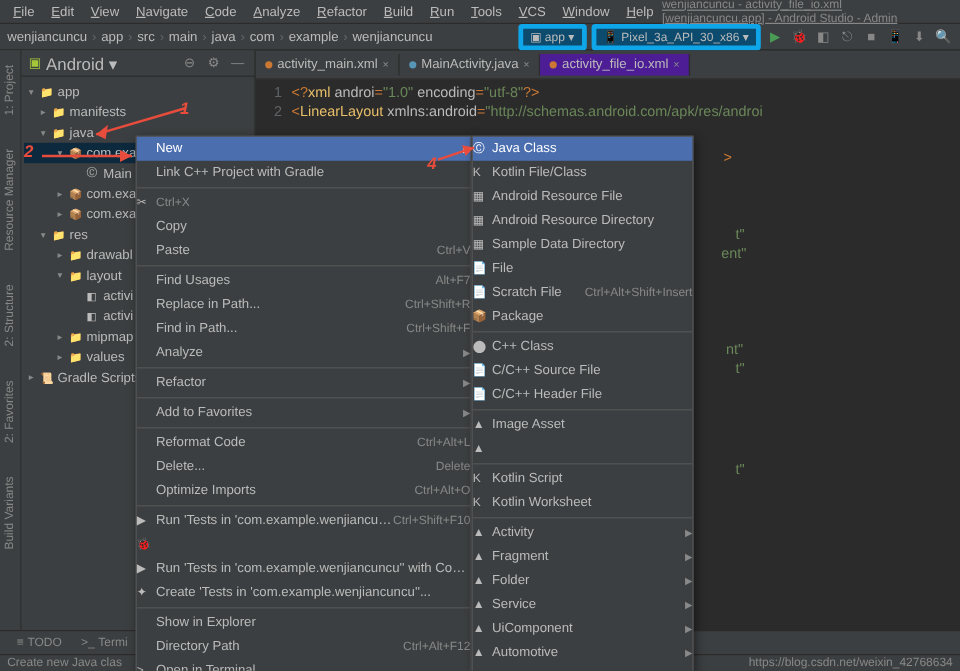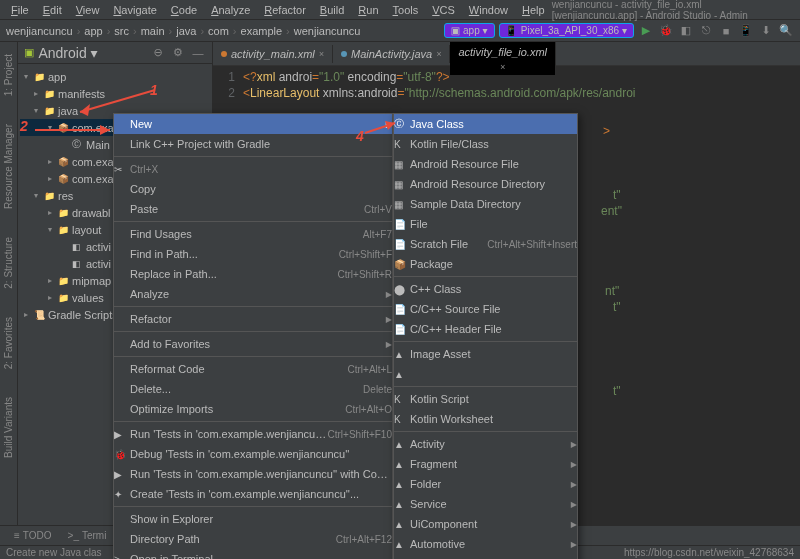--- a/index.html
+++ b/index.html
@@ -1,45 +1,45 @@
 <!DOCTYPE html>
 <html><head>
 <meta charset="utf-8">
 <style>
 * { margin: 0; padding: 0; box-sizing: border-box; font-family: "Segoe UI", Arial, sans-serif; }
 body { width: 800px; height: 559px; background: #3c3f41; color: #bbbbbb; font-size: 11px; overflow: hidden; position: relative; }
 .menubar { height: 20px; background: #3c3f41; display: flex; align-items: center; padding: 0 4px; border-bottom: 1px solid #2b2b2b; }
 .menubar-item { padding: 2px 7px; color: #bbbbbb; cursor: pointer; }
 .menubar-item u { text-decoration: underline; }
-.title-right { margin-left: auto; color: #888; font-size: 10px; padding-right: 6px; }
+.title-right { margin-left: auto; color: #888; font-size: 10px; padding-right: 6px; text-decoration: underline; }
 .navbar { height: 22px; background: #3c3f41; display: flex; align-items: center; padding: 0 6px; border-bottom: 1px solid #2b2b2b; gap: 12px; }
 .breadcrumb { display: flex; align-items: center; gap: 4px; }
 .breadcrumb-item { color: #bbbbbb; }
 .sep { color: #666; }
 .nav-right { margin-left: auto; display: flex; align-items: center; gap: 4px; }
-.run-cfg { background: #6d28d9; border: 1px solid #0ea5e9; padding: 1px 6px; border-radius: 3px; color: #bbb; font-size: 10px; }
+.run-cfg { background: #0c4a6e; border: 4px solid #0ea5e9; padding: 1px 6px; border-radius: 3px; color: #bbb; font-size: 10px; }
 .icon-btn { width: 16px; height: 16px; display: inline-flex; align-items: center; justify-content: center; color: #888; }
 .icon-btn.play { color: #499c54; }
 .main { display: flex; height: 495px; }
 .sidebar-left { width: 18px; background: #3c3f41; border-right: 1px solid #2b2b2b; display: flex; flex-direction: column; align-items: center; padding-top: 8px; gap: 20px; }
 .sidebar-tab { writing-mode: vertical-rl; transform: rotate(180deg); font-size: 10px; color: #888; padding: 4px 1px; cursor: pointer; }
 .project-panel { width: 195px; background: #3c3f41; border-right: 1px solid #2b2b2b; }
 .panel-header { height: 22px; display: flex; align-items: center; padding: 0 6px; border-bottom: 1px solid #2b2b2b; }
 .panel-header .sel { color: #bbb; font-size: 14px; }
 .panel-header .acts { margin-left: auto; display: flex; gap: 4px; }
 .tree { padding: 4px 2px; font-size: 11px; }
 .tree-row { display: flex; align-items: center; height: 17px; padding-left: 4px; white-space: nowrap; overflow: hidden; }
 .tree-row.selected { background: #0d293e; }
 .indent-1 { padding-left: 14px; } .indent-2 { padding-left: 28px; } .indent-3 { padding-left: 42px; }
 .tree-row .exp { width: 10px; color: #888; font-size: 8px; }
 .tree-row .node-icon { width: 14px; font-size: 9px; }
 .editor-area { flex: 1; background: #2b2b2b; display: flex; flex-direction: column; position: relative; overflow: hidden; }
-.tabs { height: 24px; display: flex; align-items: center; border-bottom: 1px solid #323232; background: #3c3f41; font-style: italic; }
+.tabs { height: 24px; display: flex; align-items: center; border-bottom: 1px solid #323232; background: #3c3f41; }
 .tab { padding: 3px 8px; display: flex; align-items: center; gap: 4px; font-size: 11px; color: #bbb; border-right: 1px solid #2b2b2b; }
-.tab.active { background: #000000; flex-direction: column; }
+.tab.active { background: #4c1d95; }
 .tab .dot { width: 6px; height: 6px; border-radius: 50%; background: #5896b6; }
 .tab .dot.orange { background: #cc7832; }
 .tab .close { color: #888; font-size: 9px; }
 .code { font-family: "Consolas", monospace; font-size: 12px; padding: 4px 0; position: relative; }
 .code-line { display: flex; height: 16px; }
 .gutter { width: 30px; text-align: right; color: #606366; padding-right: 8px; }
 .code-text { white-space: pre; }
 .c-tag { color: #e8bf6a; } .c-attr { color: #bababa; } .c-str { color: #6a8759; } .c-punc { color: #cc7832; }
 .context-menu { position: absolute; background: #3c3f41; border: 1px solid #555; box-shadow: 2px 2px 8px rgba(0,0,0,0.5); z-index: 100; font-size: 11px; }
 .menu1 { left: 113px; top: 113px; width: 280px; }
@@ -296,27 +296,27 @@
       <span class="mi-shortcut">Ctrl+V</span>
     </div>
     <div class="menu-sep"></div>
     <div class="menu-item">
       <span class="mi-icon"></span>
       <span class="mi-label">Find Usages</span>
       <span class="mi-shortcut">Alt+F7</span>
     </div>
     <div class="menu-item">
       <span class="mi-icon"></span>
+      <span class="mi-label">Replace in Path...</span>
+      <span class="mi-shortcut">Ctrl+Shift+R</span>
+    </div>
+    <div class="menu-item">
+      <span class="mi-icon"></span>
       <span class="mi-label">Find in Path...</span>
       <span class="mi-shortcut">Ctrl+Shift+F</span>
-    </div>
-    <div class="menu-item">
-      <span class="mi-icon"></span>
-      <span class="mi-label">Replace in Path...</span>
-      <span class="mi-shortcut">Ctrl+Shift+R</span>
     </div>
     <div class="menu-item">
       <span class="mi-icon"></span>
       <span class="mi-label">Analyze</span>
       <span class="mi-arrow">▶</span>
     </div>
     <div class="menu-sep"></div>
     <div class="menu-item">
       <span class="mi-icon"></span>
       <span class="mi-label">Refactor</span>
@@ -345,21 +345,20 @@
       <span class="mi-shortcut">Ctrl+Alt+O</span>
     </div>
     <div class="menu-sep"></div>
     <div class="menu-item">
       <span class="mi-icon">▶</span>
       <span class="mi-label">Run 'Tests in 'com.example.wenjiancuncu''</span>
       <span class="mi-shortcut">Ctrl+Shift+F10</span>
     </div>
     <div class="menu-item">
       <span class="mi-icon">🐞</span>
-      <span class="mi-label">Debug 'Tests in 'com.example.wenjiancuncu''</span>
     </div>
     <div class="menu-item">
       <span class="mi-icon">▶</span>
       <span class="mi-label">Run 'Tests in 'com.example.wenjiancuncu'' with Coverage</span>
     </div>
     <div class="menu-item">
       <span class="mi-icon">✦</span>
       <span class="mi-label">Create 'Tests in 'com.example.wenjiancuncu''...</span>
     </div>
     <div class="menu-sep"></div>

